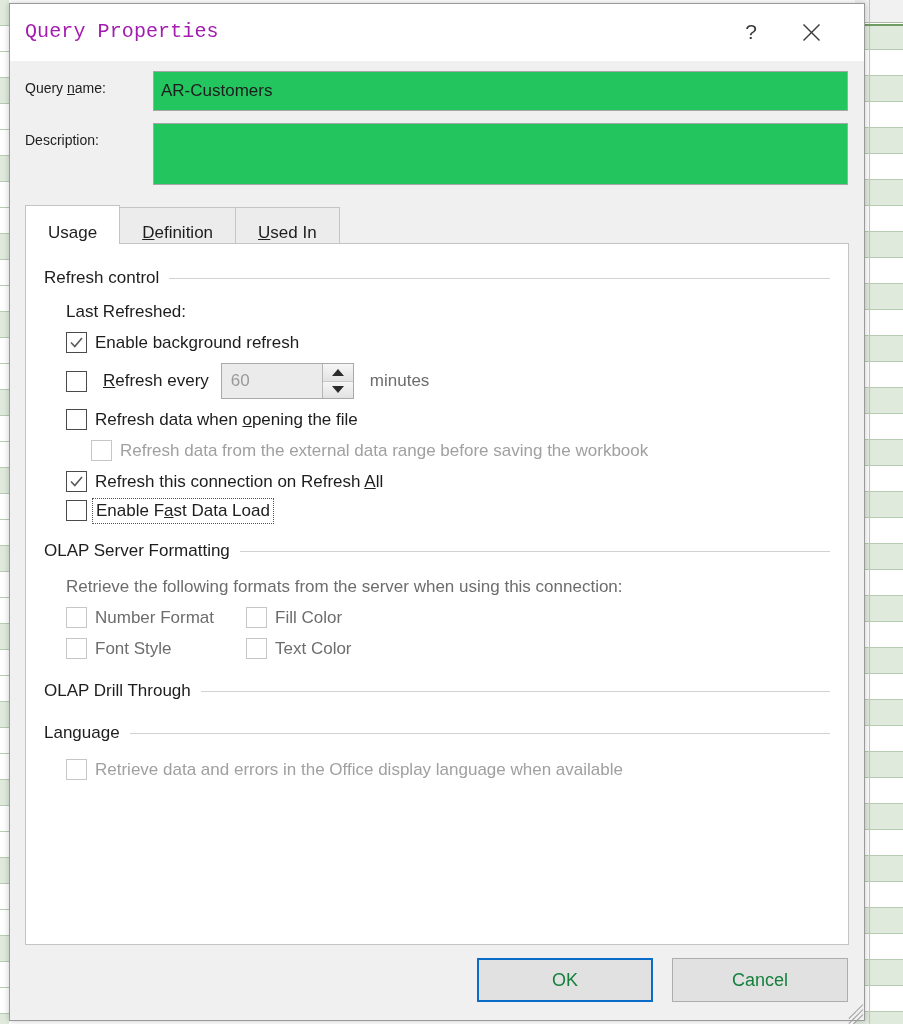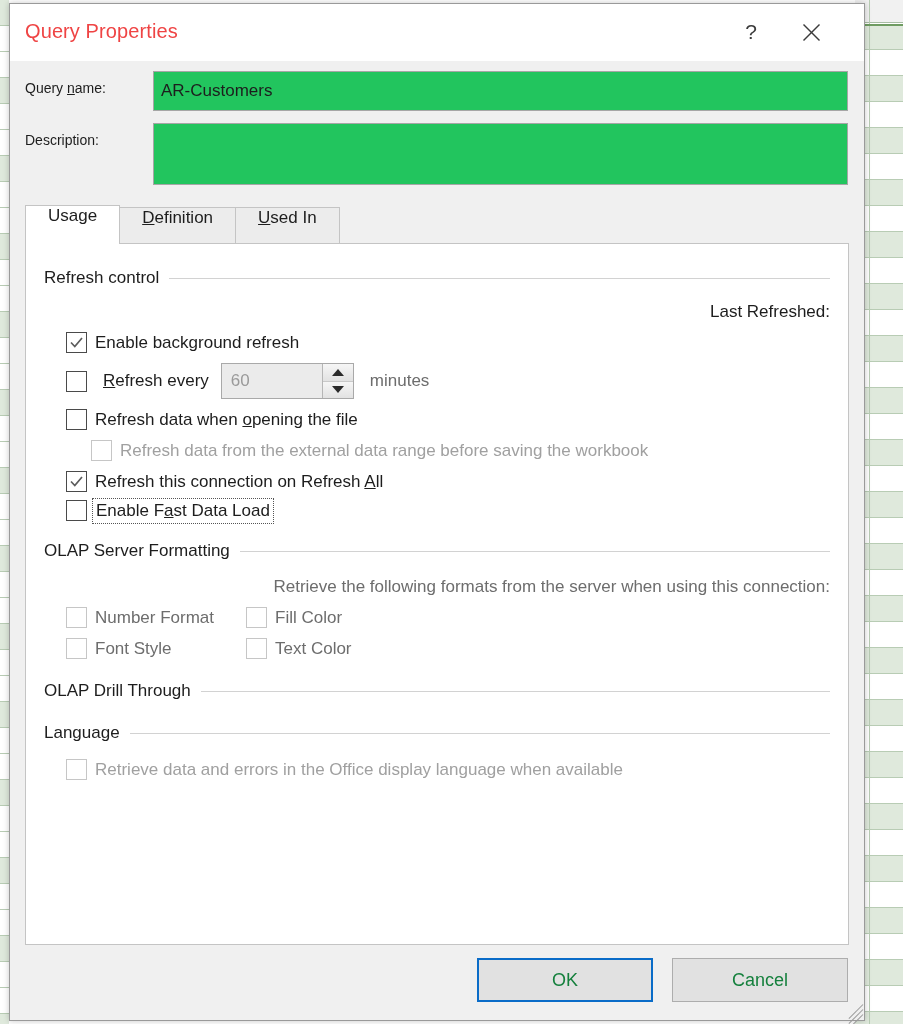--- a/index.html
+++ b/index.html
@@ -72,22 +72,23 @@
     height: 57px;
     background: #ffffff;
     position: relative;
     box-sizing: border-box;
   }
   .title-text {
     position: absolute;
     left: 15px;
     top: 16px;
     font-size: 20px;
-    color: #ef4444;
+    color: #a21caf;
     letter-spacing: 0.1px;
+    font-family: Liberation Mono, monospace;
   }
   .tb-btn {
     position: absolute;
     top: 8px;
     width: 42px;
     height: 40px;
     display: flex;
     align-items: center;
     justify-content: center;
     color: #3b3b3b;
@@ -135,21 +136,21 @@
     position: relative;
     margin: 20px 15px 0 15px;
     height: 38px;
     display: flex;
     align-items: flex-end;
   }
   .tab {
     height: 36px;
     padding: 0 22px;
     display: flex;
-    align-items: flex-start;
+    align-items: flex-end;
     justify-content: center;
     font-size: 17px;
     color: #1d1d1d;
     border: 1px solid #c4c4c4;
     border-bottom: none;
     background: #ececec;
     box-sizing: border-box;
     position: relative;
     cursor: default;
     margin-right: -1px;
@@ -171,21 +172,20 @@
   
   .tabpanel {
     margin: 0 15px;
     background: #ffffff;
     border: 1px solid #c4c4c4;
     box-sizing: border-box;
     height: 702px;
     position: relative;
     padding: 24px 18px 10px 18px;
     overflow: hidden;
-    text-align: right;
   }
 
   
   .group-head {
     display: flex;
     align-items: center;
     font-size: 17px;
     color: #1d1d1d;
     white-space: nowrap;
   }

